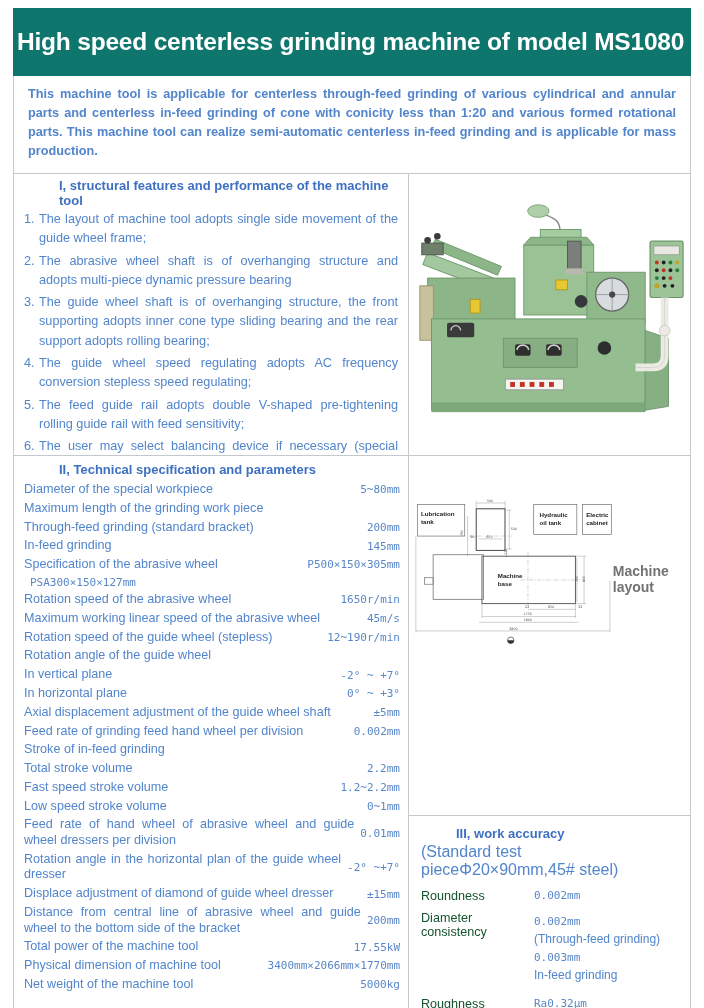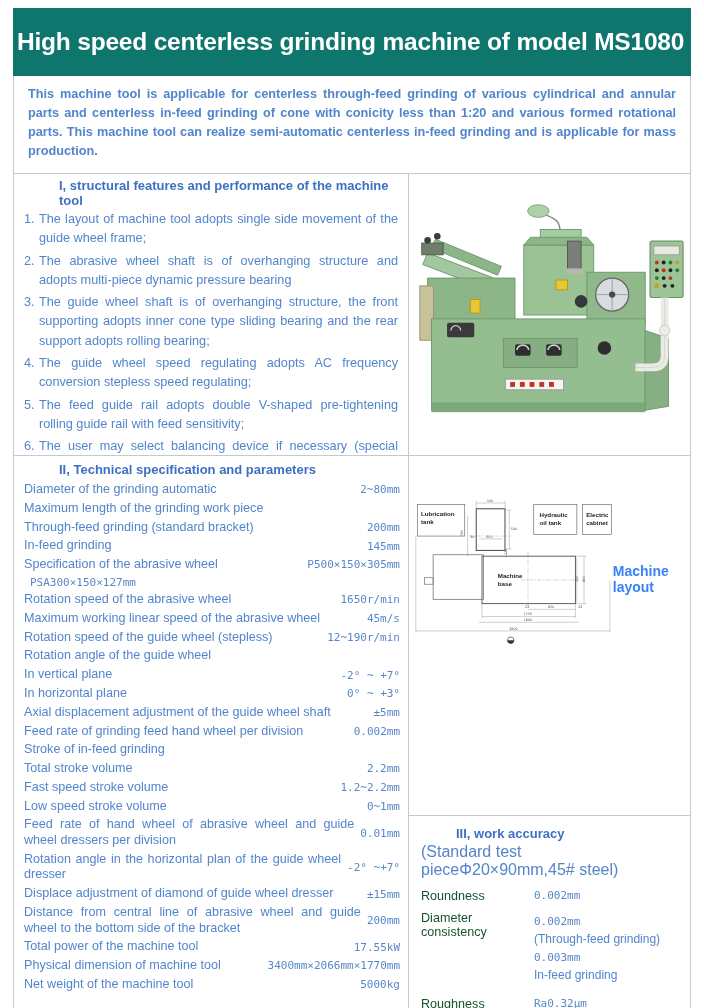--- a/index.html
+++ b/index.html
@@ -58,21 +58,21 @@
   }
   .spec-value{
     flex:none; margin-left:6px; white-space:nowrap;
     font-family:"DejaVu Sans Mono", monospace;
     font-size:11px; color:#5887c9; text-align:right;
   }
 
   
   .diagram-wrap { display:flex; flex-direction:row; align-items:center; }
   .diagram-wrap svg { display:block; }
-  .layout-caption { font-size:14px; font-weight:bold; color:#3b82f6; margin-top:14px; }
+  .layout-caption { font-size:14px; font-weight:bold; color:#737373; margin-top:14px; }
   .dim { font-size:4.5px; fill:#444; font-family:"DejaVu Sans", sans-serif; }
   .dbox-label { font-size:8.6px; fill:#222; font-weight:bold; font-family:"Liberation Sans", sans-serif; }
   .dline { stroke:#777; stroke-width:0.5; fill:none; }
   .drect { stroke:#666; stroke-width:0.9; fill:none; }
 
   
   .acc-sub { font-size:16px; color:#5285cc; margin:2px 0 10px 0; }
   .acc-row { display:flex; margin-bottom:8px; }
   .acc-label { flex:none; width:113px; font-size:12.6px; color:#14532d; }
   .acc-vals { flex:1; }
@@ -197,22 +197,22 @@
         <path d="M258,116 L258,176 Q258,188 246,188 L228,188" stroke="#eceae4" stroke-width="8" fill="none"></path>
         <path d="M258,116 L258,176 Q258,188 246,188 L228,188" stroke="#b9b7b0" stroke-width="0.8" fill="none" opacity="0.5"></path>
         <circle cx="258" cy="150" r="5.5" fill="#eceae4" stroke="#b9b7b0" stroke-width="0.6"></circle>
       </svg>
     </div>
 
     <div class="cell c-sec2">
       <h2>II, Technical specification and parameters</h2>
       <div class="spec-rows">
         <div class="spec-row">
-            <span class="spec-label">Diameter of the grinding automatic</span>
-            <span class="spec-value">2~80mm</span>
+            <span class="spec-label">Diameter of the special workpiece</span>
+            <span class="spec-value">5~80mm</span>
           </div>
         <div class="spec-row">
             <span class="spec-label">Maximum length of the grinding work piece</span>
             <span class="spec-value"></span>
           </div>
         <div class="spec-row">
             <span class="spec-label">Through-feed grinding (standard bracket)</span>
             <span class="spec-value">200mm</span>
           </div>
         <div class="spec-row">

